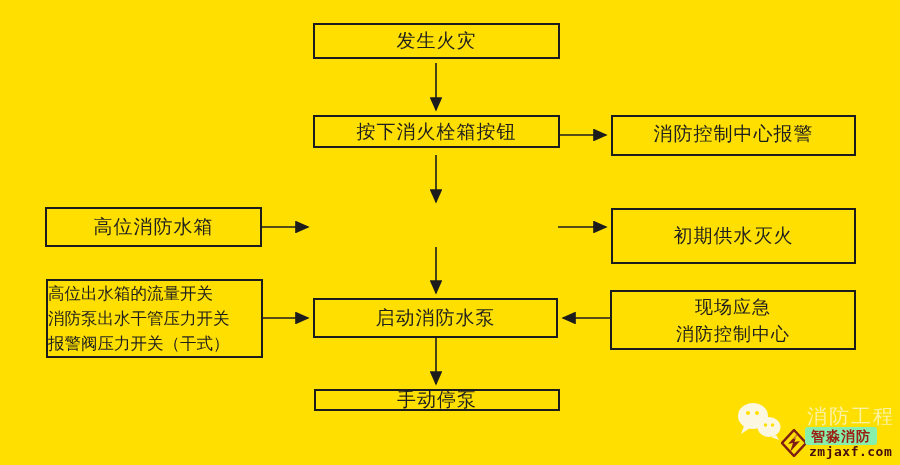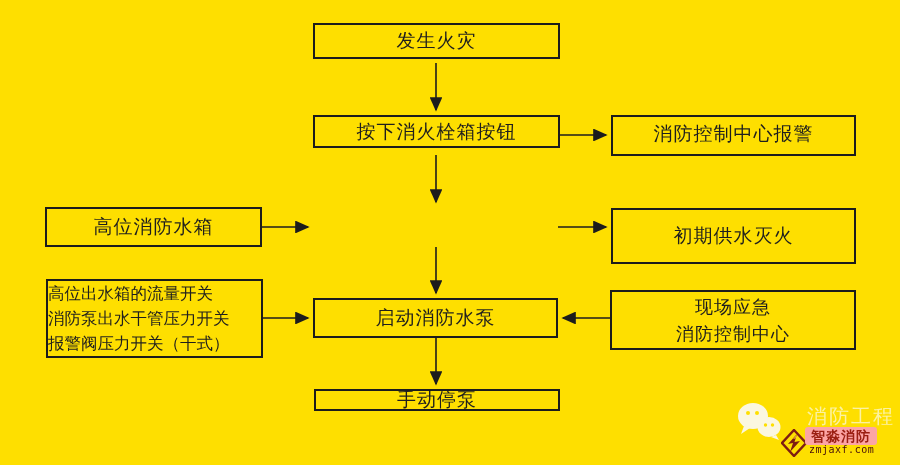--- a/index.html
+++ b/index.html
@@ -57,38 +57,38 @@
     color: rgba(252, 246, 190, 0.85);
     font-family: "DejaVu Sans", sans-serif;
     white-space: nowrap;
     z-index: 1;
     margin-left: 28px;
   }
   .logo-mark { position: absolute; left: 781px; top: 429px; z-index: 2; }
   .logo-pill {
     position: absolute;
     left: 805px; top: 427px;
-    background: #fca5a5;
+    background: #86efac;
     border-radius: 3px;
     padding: 0 6px;
     height: 18px;
     line-height: 18px;
     font-size: 14px;
     font-weight: bold;
     color: #9B1F12;
     font-family: "DejaVu Sans", sans-serif;
     letter-spacing: 1px;
     white-space: nowrap;
     z-index: 2;
   }
   .logo-url {
     position: absolute;
     left: 809px; top: 444px;
-    font-size: 10px;
-    font-weight: normal;
+    font-size: 13px;
+    font-weight: bold;
     color: #46100A;
     font-family: "DejaVu Sans Mono", monospace;
     letter-spacing: 0.5px;
     white-space: nowrap;
     z-index: 2;
   }
 </style>
 </head>
 <body>
 

